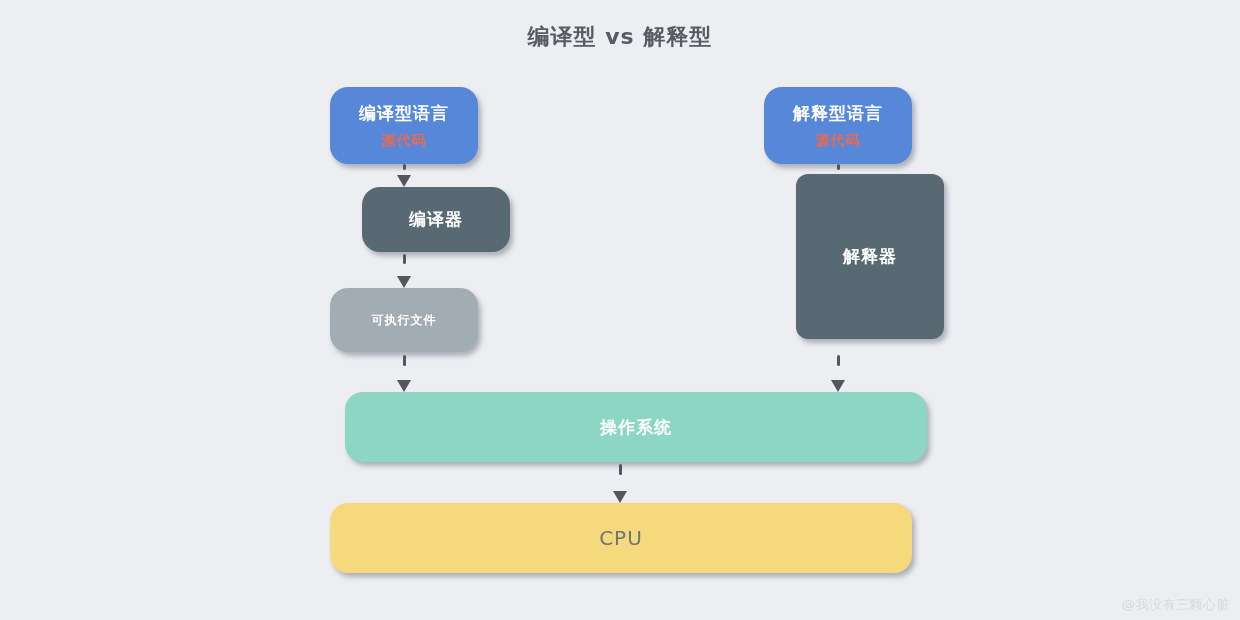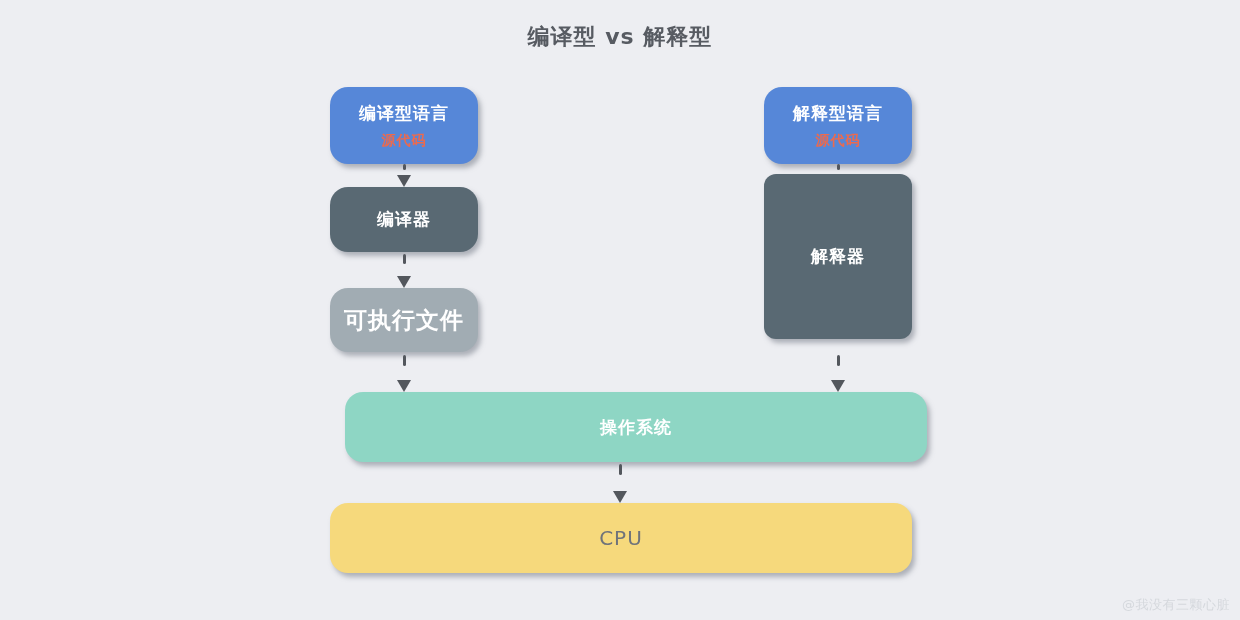--- a/index.html
+++ b/index.html
@@ -50,22 +50,22 @@
     color: var(--box_text);
     font-weight: bold;
     font-size: 17px;
     text-align: center;
     box-shadow: 3px 4px 5px rgba(110, 116, 128, 0.5);
     letter-spacing: 1px;
   }
   .node .line2 { margin-top: 7px; }
 
   .box-blue  { background: var(--blue); }
-  .box-slate { background: var(--slate); }
-  .box-gray  { background: var(--gray); font-size: 23px; }
+  .box-slate { background: var(--slate); margin-left: 32px; }
+  .box-gray  { background: var(--gray); font-size: 12px; }
   .box-teal  { background: var(--teal); }
   .box-yellow{ background: var(--yellow); }
 
   .lang-left        { left: 330px; top: 87px;  width: 148px; height: 77px; }
   .compiler         { left: 330px; top: 187px; width: 148px; height: 65px; }
   .executable       { left: 330px; top: 288px; width: 148px; height: 64px; }
   .lang-right       { left: 764px; top: 87px;  width: 148px; height: 77px; }
   .interpreter      { left: 764px; top: 174px; width: 148px; height: 165px; border-radius: 12px; }
   .os               { left: 345px; top: 392px; width: 582px; height: 70px; }
   .cpu              { left: 330px; top: 503px; width: 582px; height: 70px;

